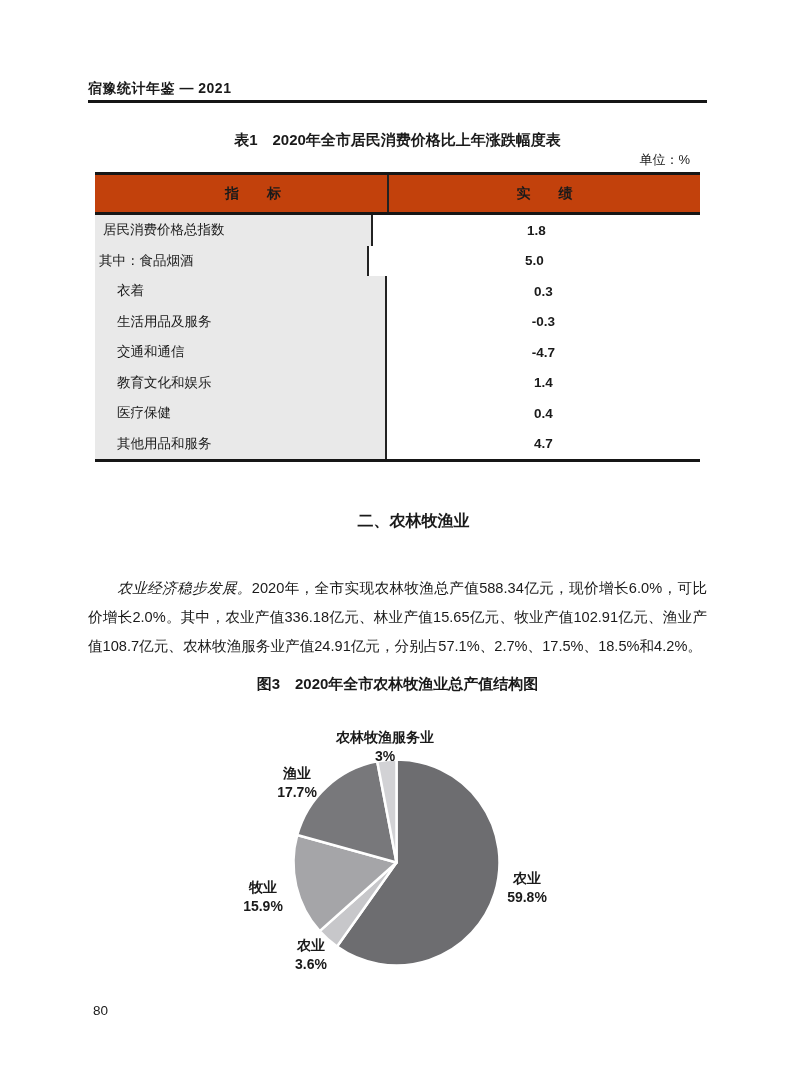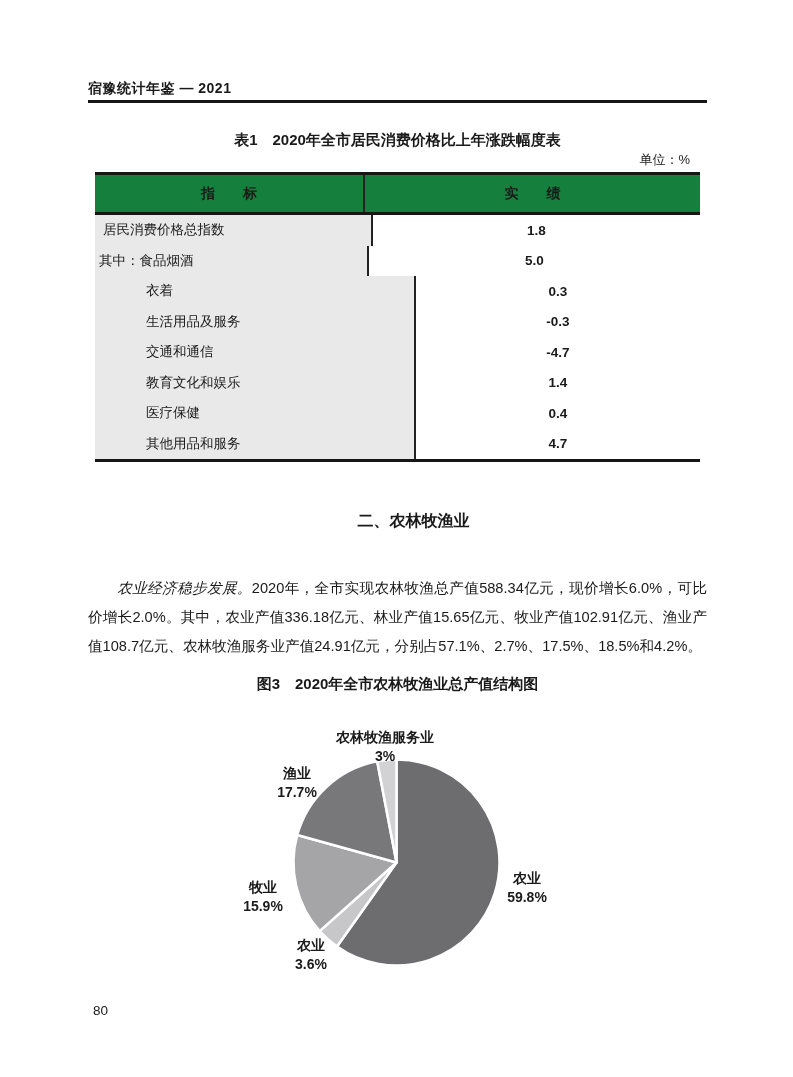--- a/index.html
+++ b/index.html
@@ -11,30 +11,30 @@
     color:#1a1a1a;
     overflow:hidden;
   }
   
   .hdr-title{position:absolute;left:88px;top:80px;font-size:14px;font-weight:bold;letter-spacing:.5px;}
   .hdr-rule{position:absolute;left:88px;top:100px;width:619px;height:3px;background:#161616;}
   
   .tbl-title{position:absolute;left:88px;top:131px;width:619px;text-align:center;font-size:15px;font-weight:bold;}
   .unit-label{position:absolute;left:88px;top:151px;width:602px;text-align:right;font-size:13px;}
   .tbl{position:absolute;left:95px;top:172px;width:605px;border-top:3px solid #161616;border-bottom:3px solid #161616;}
-  .tbl-header{display:flex;height:37px;background:#15803d;border-bottom:3px solid #161616;}
+  .tbl-header{display:flex;height:37px;background:#c2410c;border-bottom:3px solid #161616;padding-left:24px;}
   .tbl-header .hcell{display:flex;align-items:center;justify-content:center;font-size:14px;font-weight:bold;}
   .hcell.left{width:268px;border-right:2px solid #222;}
   .hcell.right{flex:1;}
   .tbl-body{}
   .trow{display:flex;height:30.5px;text-align:center;}
   .tcell-label{width:268px;background:#e9e9e9;border-right:2px solid #222;display:flex;align-items:center;font-size:13.5px;}
   .tcell-label.ind0{padding-left:8px;}
   .tcell-label.ind1{padding-left:4px;}
-  .tcell-label.ind2{padding-left:51px;}
+  .tcell-label.ind2{padding-left:22px;}
   .tcell-value{flex:1;display:flex;align-items:center;justify-content:center;font-size:13.5px;font-weight:bold;}
   
   .sec-heading{position:absolute;left:104px;top:511px;width:619px;text-align:center;font-size:16px;font-weight:bold;}
   .para{position:absolute;left:88px;top:559px;width:619px;font-size:14.6px;line-height:29px;text-align:justify;text-indent:2em;}
   .para .lead{font-style:italic;}
   
   .fig-title{position:absolute;left:88px;top:675px;width:619px;text-align:center;font-size:15px;font-weight:bold;}
   .chart-svg{position:absolute;left:281px;top:747px;}
   .pie-label{position:absolute;transform:translateX(-50%);text-align:center;font-size:14px;font-weight:bold;line-height:19px;white-space:nowrap;}
   .pg-num{position:absolute;left:93px;top:1003px;font-size:13.5px;}

